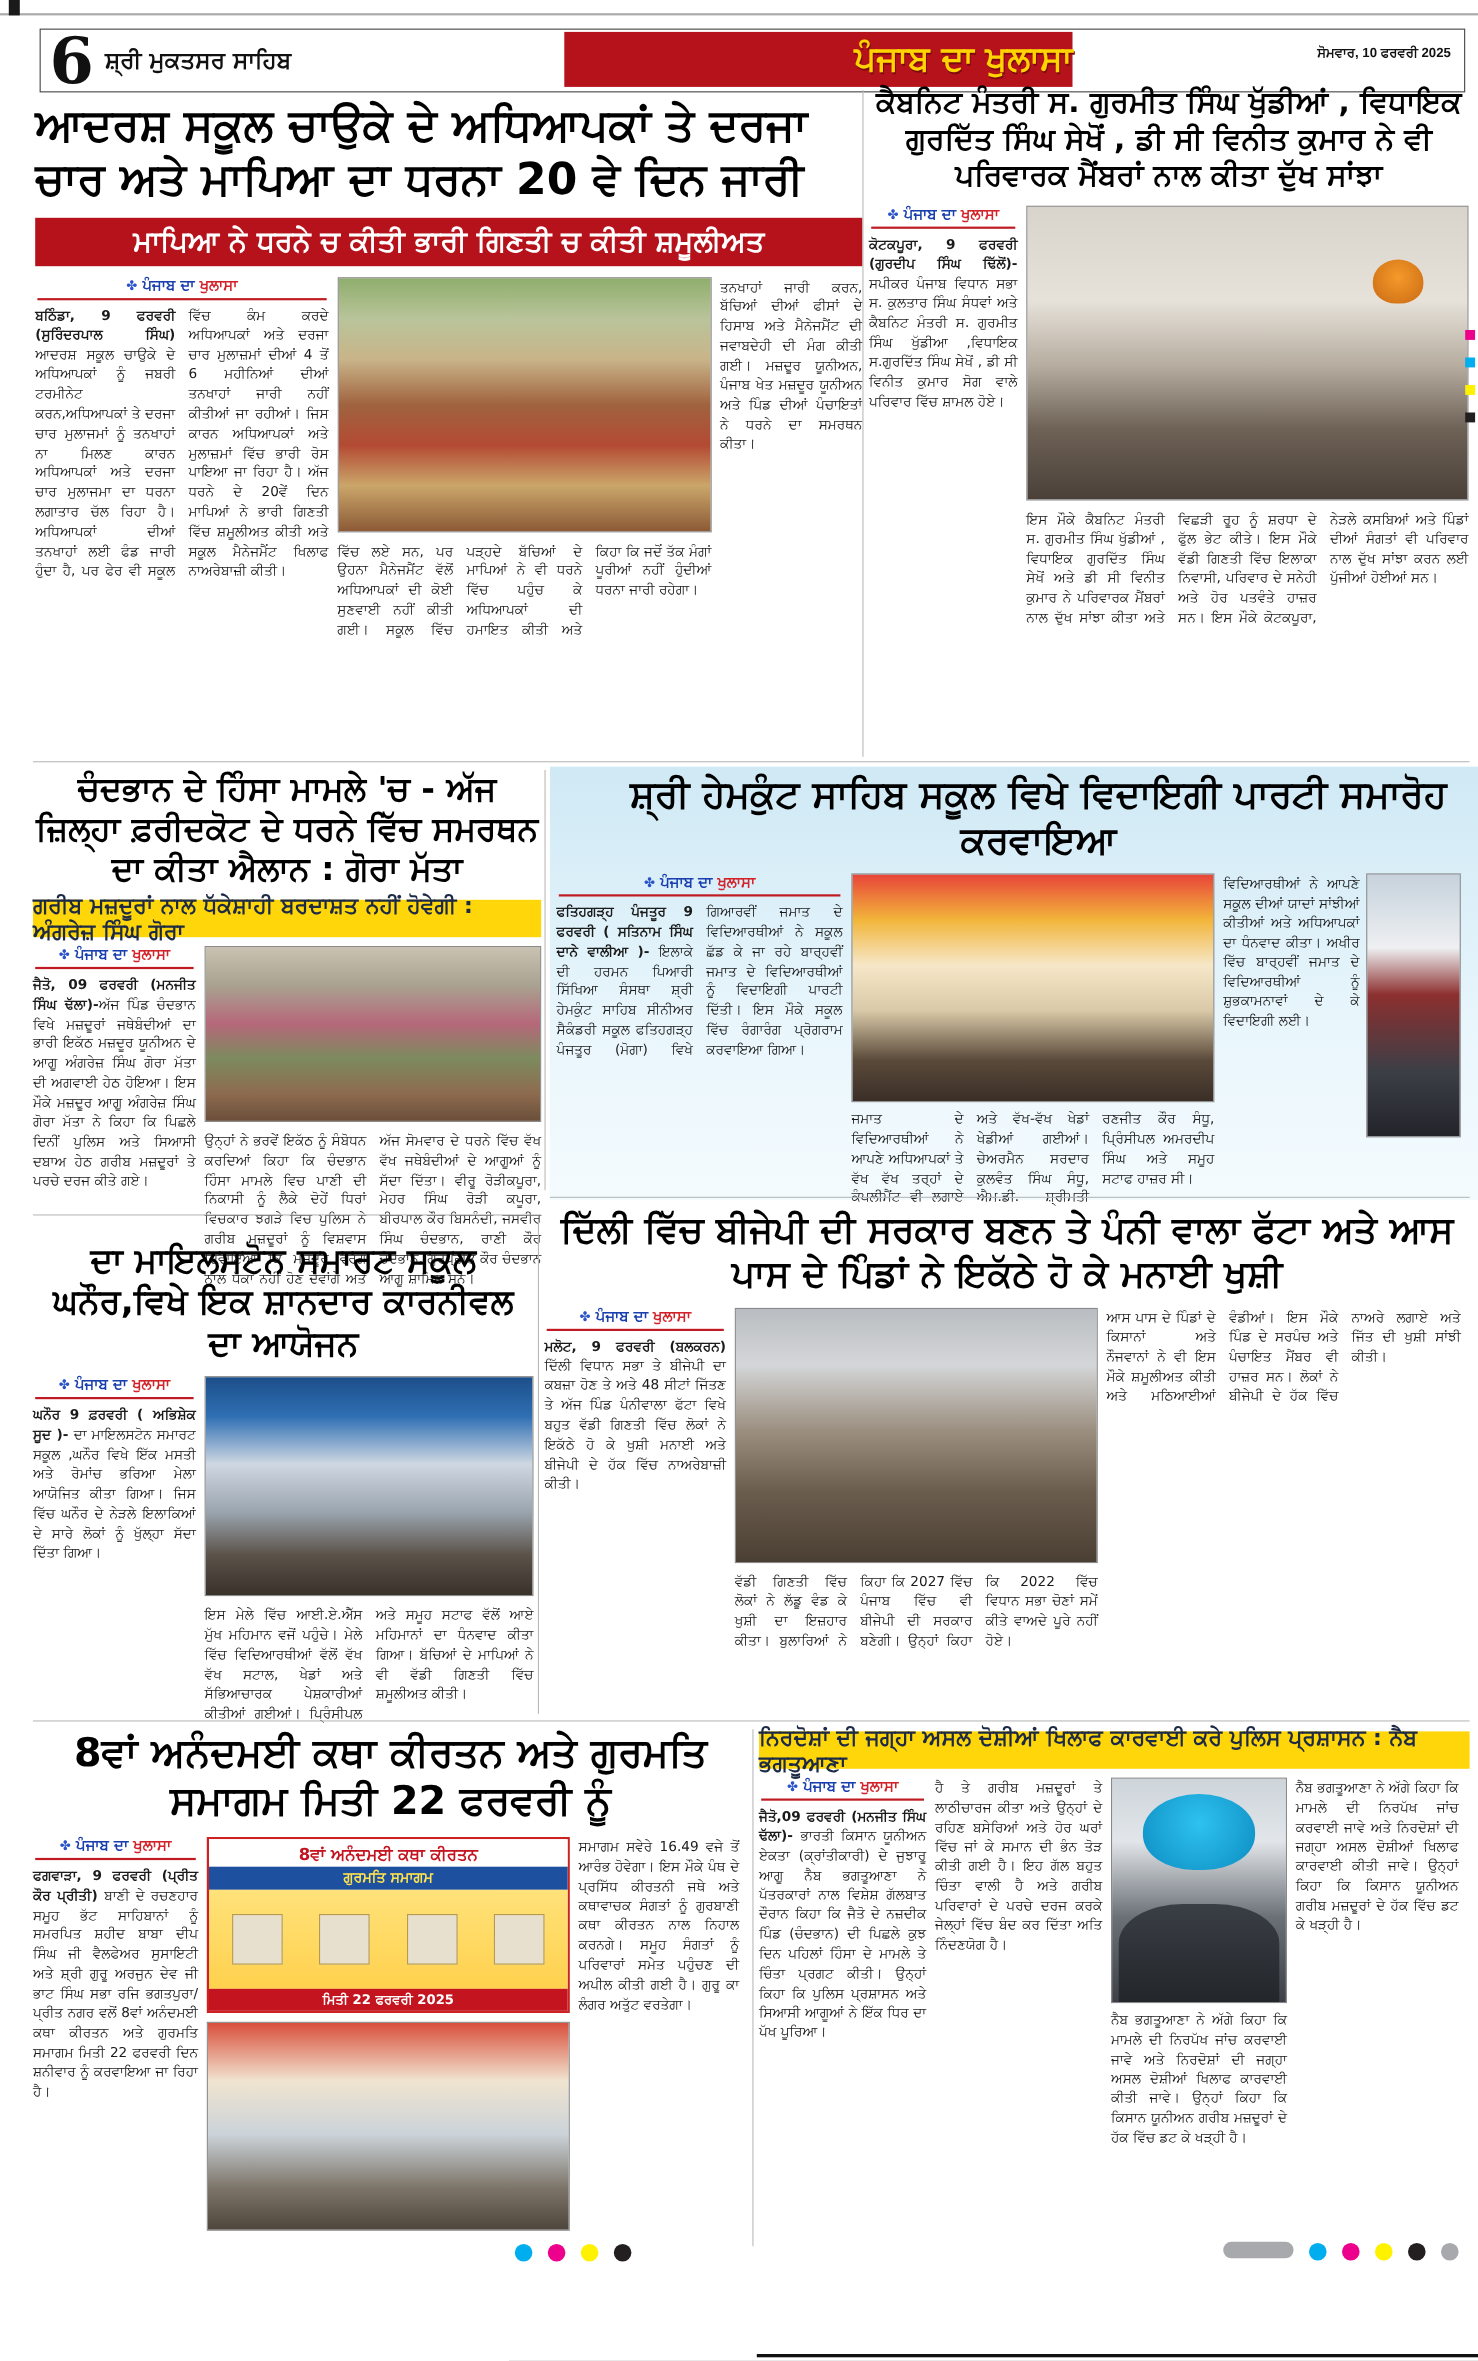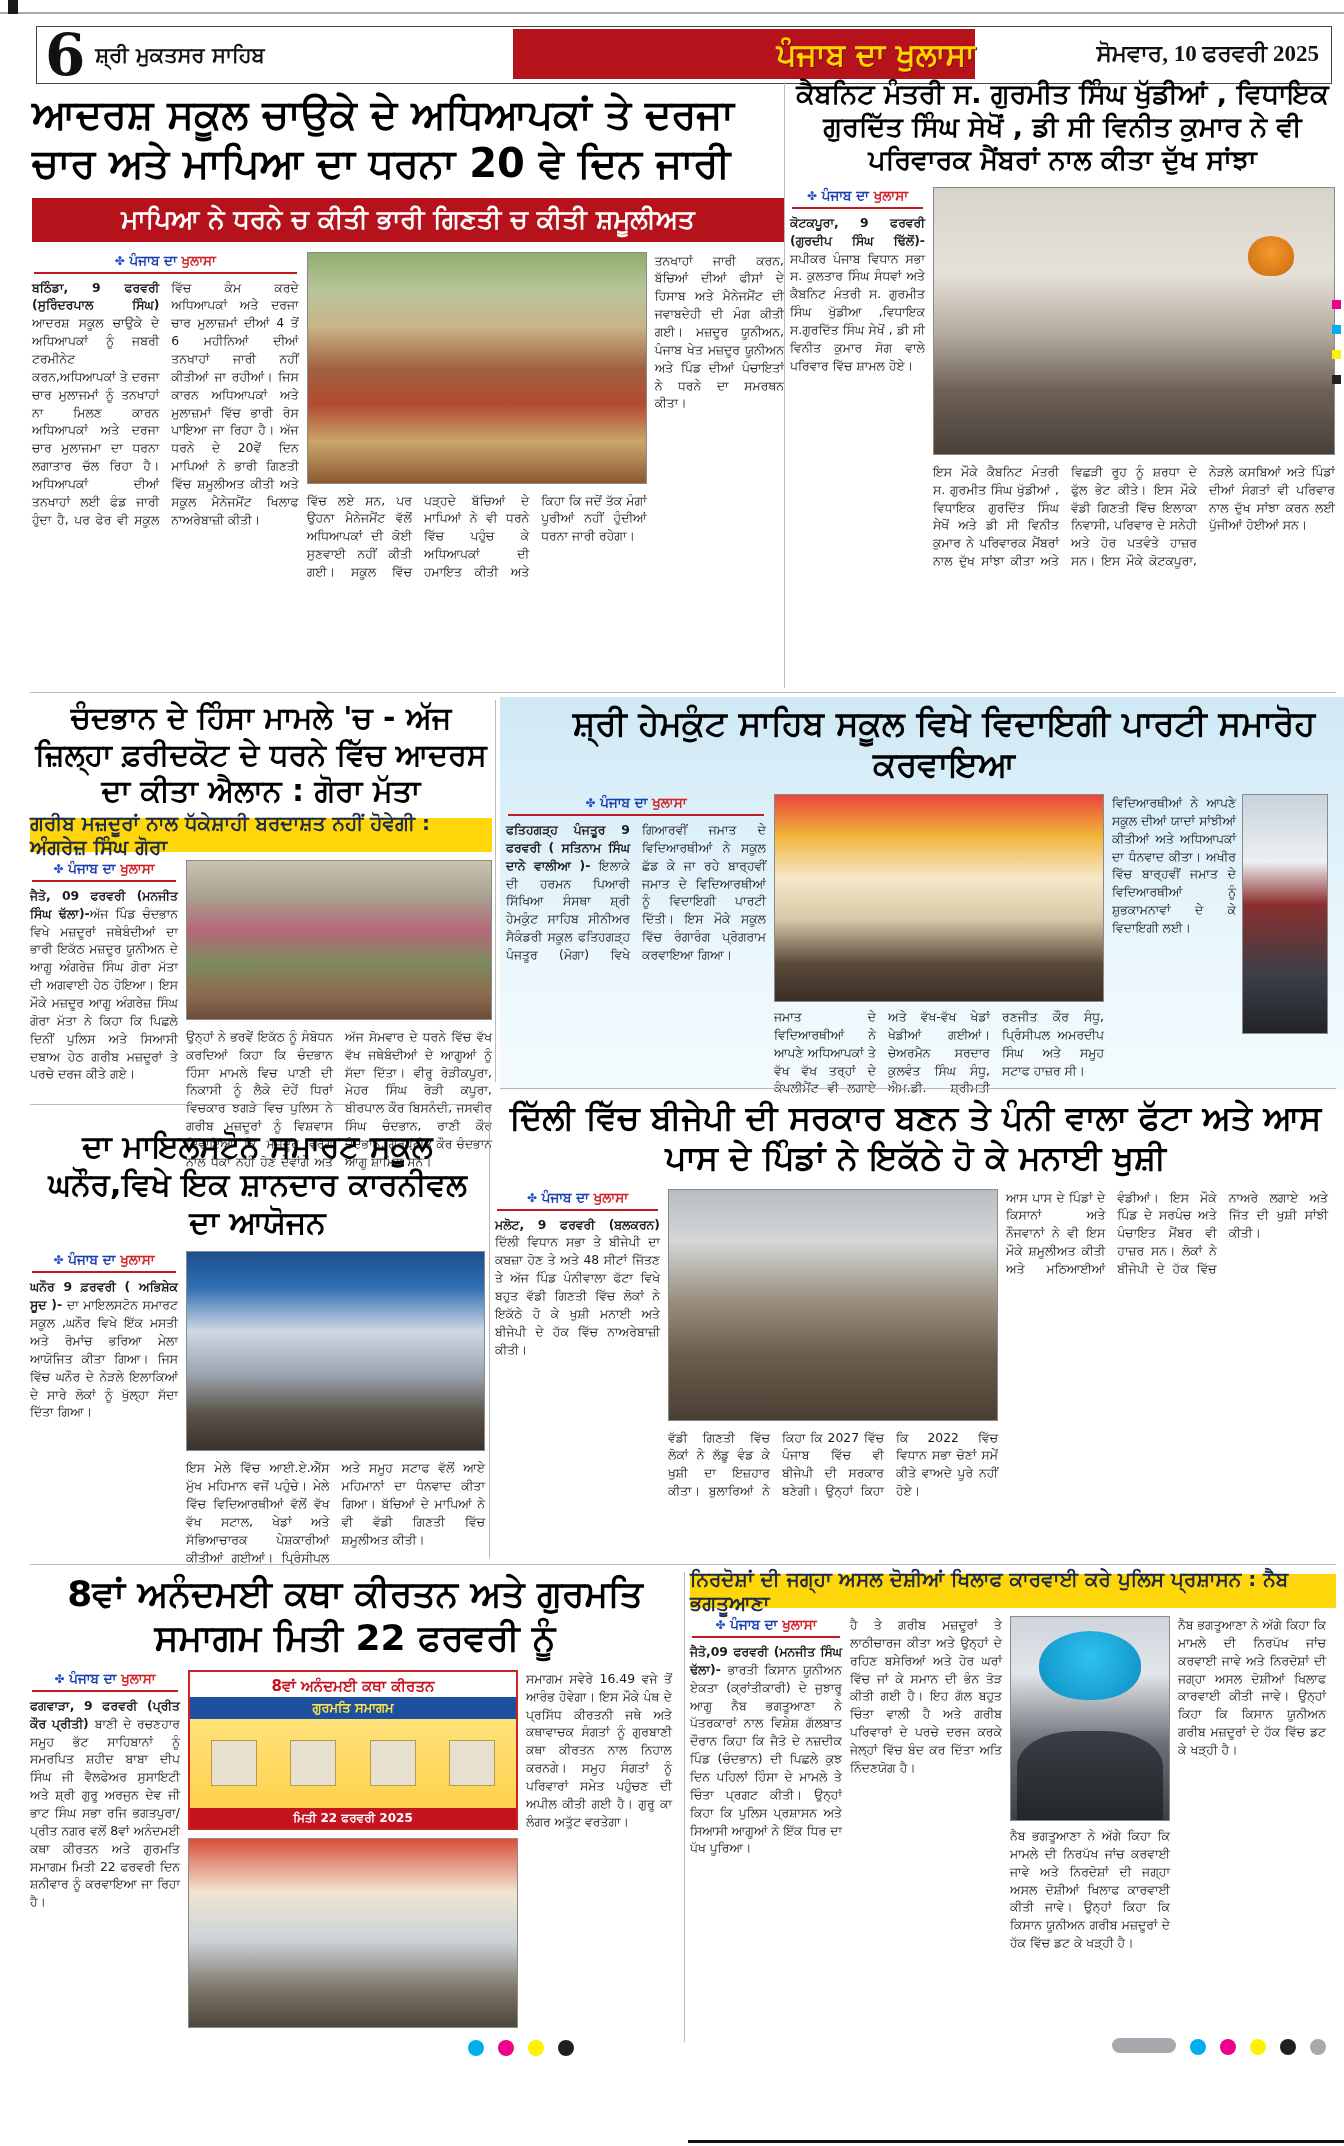--- a/index.html
+++ b/index.html
@@ -9,21 +9,21 @@
 
   
   .top-rule{background:#aaaaaa;height:2px;}
   .corner-mark{background:#1a1a1a;}
   .header-box{border:1px solid #444;display:flex;align-items:center;}
   .page-num{font-size:58px;font-weight:bold;line-height:1;padding:0 10px 0 8px;font-family:"DejaVu Serif",serif;}
   .edition{font-size:21px;font-weight:bold;}
   .masthead{position:absolute;left:476px;top:2px;width:462px;height:50px;background:#b5121b;
             display:flex;align-items:center;justify-content:flex-end;}
   .masthead span{color:#ffd400;font-size:31px;font-weight:bold;text-shadow:1px 1px 0 #7c0b10;}
-  .issue-date{position:absolute;right:12px;top:14px;font-size:23px;font-weight:bold;font-family:Liberation Serif, serif;}
+  .issue-date{position:absolute;right:12px;top:14px;font-size:12px;font-weight:bold;font-family:Liberation Sans, sans-serif;}
 
   
   .headline{font-weight:bold;color:#000;line-height:1.22;}
   .hl-center{text-align:center;}
   .kicker-red{background:#b5121b;color:#ffffff;font-weight:bold;display:flex;align-items:center;justify-content:center;}
   .kicker-yellow{background:#ffd60a;color:#1c2a46;font-weight:bold;display:flex;align-items:center;justify-content:center;}
   .body-text{font-size:12.4px;line-height:1.44;text-align:justify;color:#1b1b1b;}
   .body-text b{white-space:normal;}
   .dl{font-weight:bold;}
   .pressmark{text-align:center;font-weight:bold;font-size:13.5px;border-bottom:2px solid #c01a22;
@@ -140,21 +140,21 @@
           <span>ਇਸ ਮੌਕੇ ਕੈਬਨਿਟ ਮੰਤਰੀ ਸ. ਗੁਰਮੀਤ ਸਿੰਘ ਖੁੱਡੀਆਂ , ਵਿਧਾਇਕ ਗੁਰਦਿੱਤ ਸਿੰਘ ਸੇਖੋਂ ਅਤੇ ਡੀ ਸੀ ਵਿਨੀਤ ਕੁਮਾਰ ਨੇ ਪਰਿਵਾਰਕ ਮੈਂਬਰਾਂ ਨਾਲ ਦੁੱਖ ਸਾਂਝਾ ਕੀਤਾ ਅਤੇ ਵਿਛੜੀ ਰੂਹ ਨੂੰ ਸ਼ਰਧਾ ਦੇ ਫੁੱਲ ਭੇਟ ਕੀਤੇ। ਇਸ ਮੌਕੇ ਵੱਡੀ ਗਿਣਤੀ ਵਿੱਚ ਇਲਾਕਾ ਨਿਵਾਸੀ, ਪਰਿਵਾਰ ਦੇ ਸਨੇਹੀ ਅਤੇ ਹੋਰ ਪਤਵੰਤੇ ਹਾਜ਼ਰ ਸਨ। ਇਸ ਮੌਕੇ ਕੋਟਕਪੂਰਾ, ਨੇੜਲੇ ਕਸਬਿਆਂ ਅਤੇ ਪਿੰਡਾਂ ਦੀਆਂ ਸੰਗਤਾਂ ਵੀ ਪਰਿਵਾਰ ਨਾਲ ਦੁੱਖ ਸਾਂਝਾ ਕਰਨ ਲਈ ਪੁੱਜੀਆਂ ਹੋਈਆਂ ਸਨ।</span>
         </div>
       </div>
     </div>
   </div>
 
   <div class="abs vrule" style="left:784px;top:82px;height:606px;"></div>
   <div class="abs hrule" style="left:30px;top:692px;width:1306px;"></div>
 
   <div class="abs" style="left:30px;top:700px;width:462px;">
-    <div class="headline hl-center" style="font-size:30px;">ਚੰਦਭਾਨ ਦੇ ਹਿੰਸਾ ਮਾਮਲੇ 'ਚ - ਅੱਜ ਜ਼ਿਲ੍ਹਾ ਫ਼ਰੀਦਕੋਟ ਦੇ ਧਰਨੇ ਵਿੱਚ ਆਦਰਸ ਦਾ ਕੀਤਾ ਐਲਾਨ : ਗੋਰਾ ਮੱਤਾ</div>
+    <div class="headline hl-center" style="font-size:30px;">ਚੰਦਭਾਨ ਦੇ ਹਿੰਸਾ ਮਾਮਲੇ 'ਚ - ਅੱਜ ਜ਼ਿਲ੍ਹਾ ਫ਼ਰੀਦਕੋਟ ਦੇ ਧਰਨੇ ਵਿੱਚ ਸਮਰਥਨ ਦਾ ਕੀਤਾ ਐਲਾਨ : ਗੋਰਾ ਮੱਤਾ</div>
     <div class="kicker-yellow" style="margin-top:8px;height:34px;font-size:20px;">ਗਰੀਬ ਮਜ਼ਦੂਰਾਂ ਨਾਲ ਧੱਕੇਸ਼ਾਹੀ ਬਰਦਾਸ਼ਤ ਨਹੀਂ ਹੋਵੇਗੀ : ਅੰਗਰੇਜ਼ ਸਿੰਘ ਗੋਰਾ</div>
     <div class="row" style="margin-top:8px;gap:8px;">
       <div style="width:148px;">
         <div class="pressmark">
           <span class="pm-star">✤</span>
           <span class="pm-blue">ਪੰਜਾਬ ਦਾ</span>
           <span class="pm-red">ਖੁਲਾਸਾ</span>
         </div>
         <div class="body-text" style="height:300px;">
           <b class="dl">ਜੈਤੋ, 09 ਫਰਵਰੀ (ਮਨਜੀਤ ਸਿੰਘ ਢੱਲਾ)-</b><span>ਅੱਜ ਪਿੰਡ ਚੰਦਭਾਨ ਵਿਖੇ ਮਜ਼ਦੂਰਾਂ ਜਥੇਬੰਦੀਆਂ ਦਾ ਭਾਰੀ ਇਕੱਠ ਮਜ਼ਦੂਰ ਯੂਨੀਅਨ ਦੇ ਆਗੂ ਅੰਗਰੇਜ਼ ਸਿੰਘ ਗੋਰਾ ਮੱਤਾ ਦੀ ਅਗਵਾਈ ਹੇਠ ਹੋਇਆ। ਇਸ ਮੌਕੇ ਮਜ਼ਦੂਰ ਆਗੂ ਅੰਗਰੇਜ਼ ਸਿੰਘ ਗੋਰਾ ਮੱਤਾ ਨੇ ਕਿਹਾ ਕਿ ਪਿਛਲੇ ਦਿਨੀਂ ਪੁਲਿਸ ਅਤੇ ਸਿਆਸੀ ਦਬਾਅ ਹੇਠ ਗਰੀਬ ਮਜ਼ਦੂਰਾਂ ਤੇ ਪਰਚੇ ਦਰਜ ਕੀਤੇ ਗਏ।</span>

